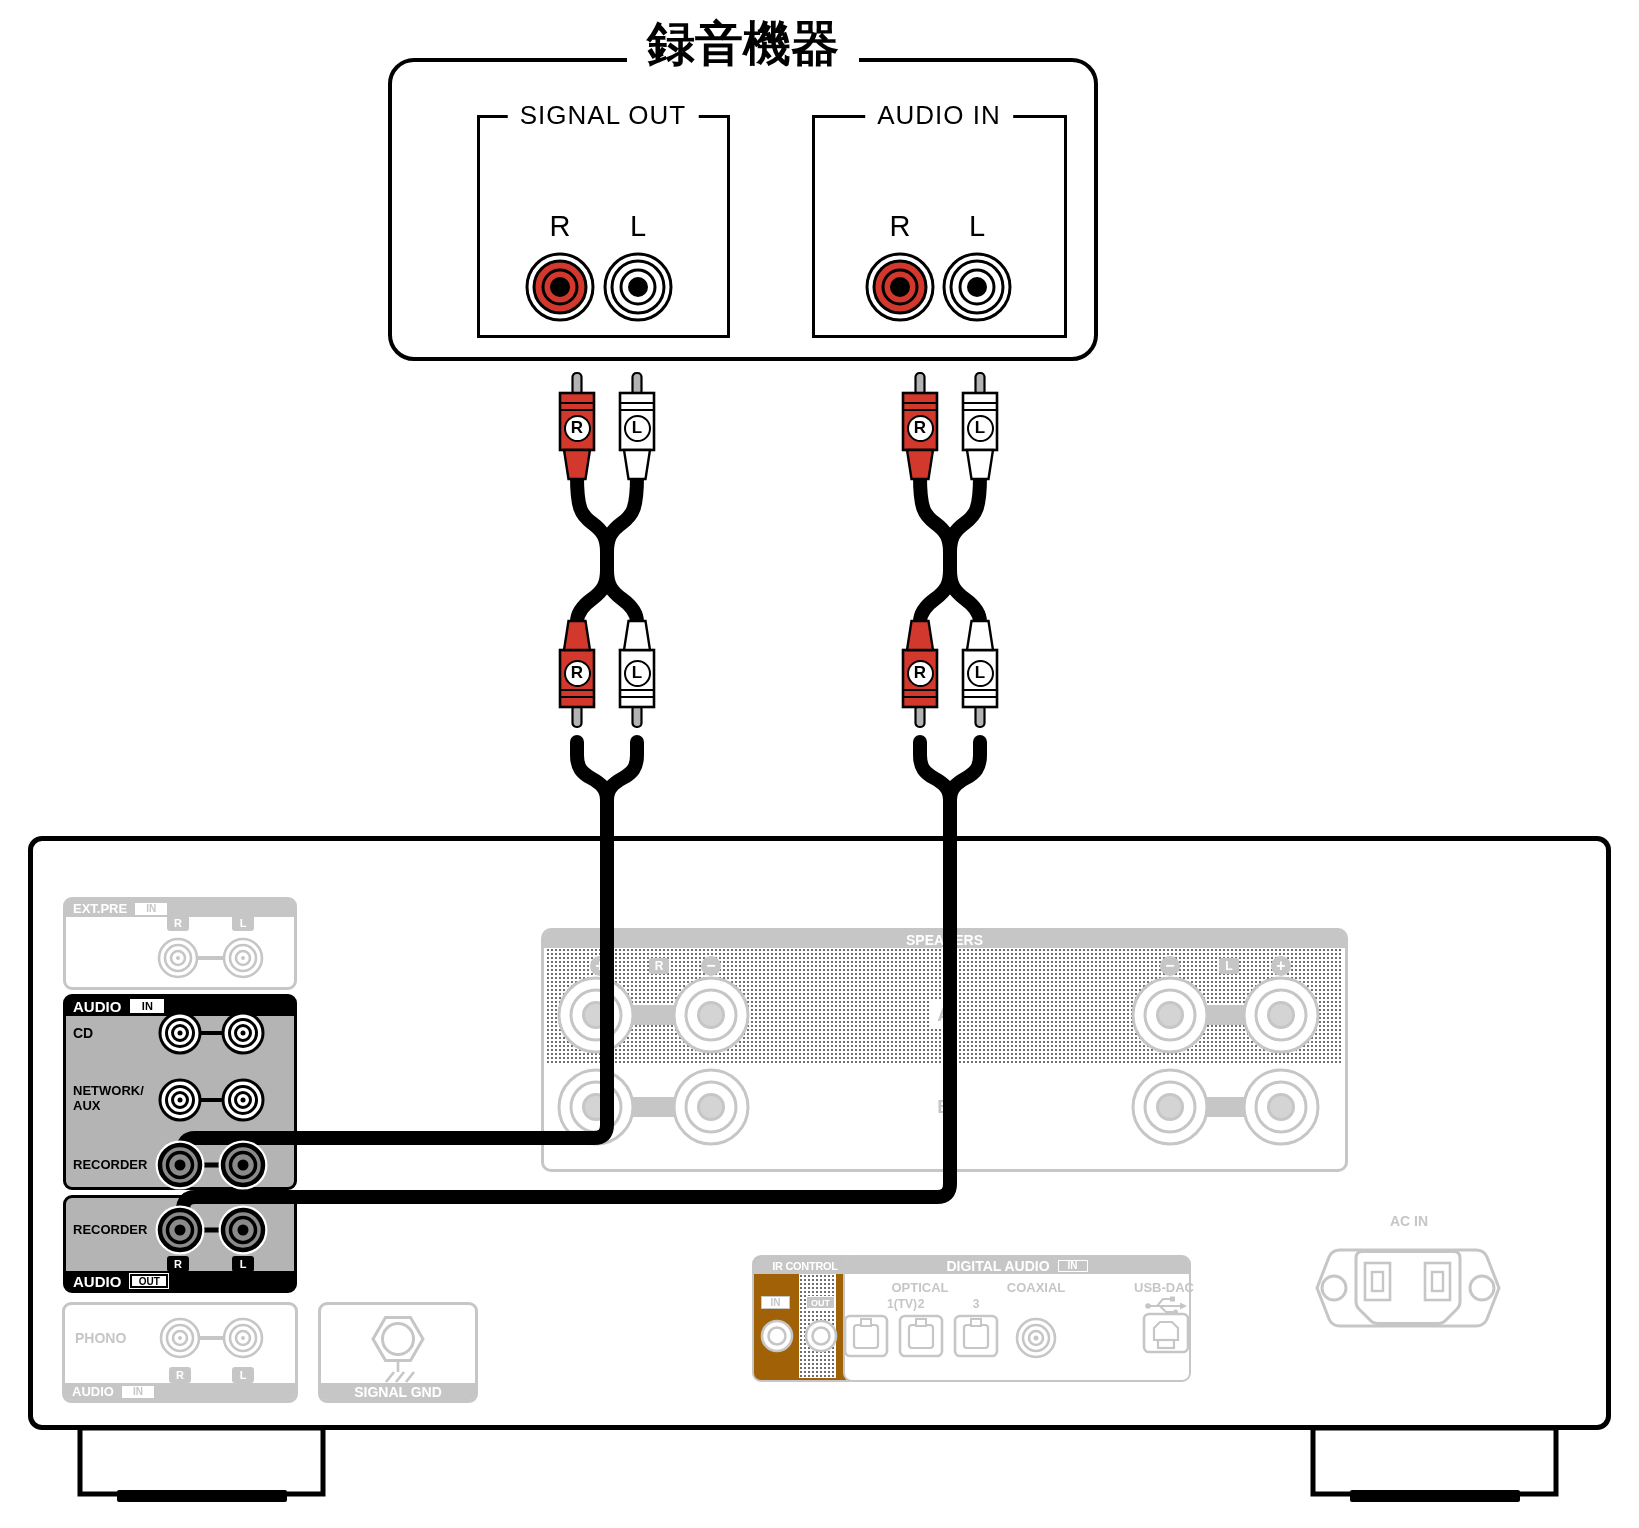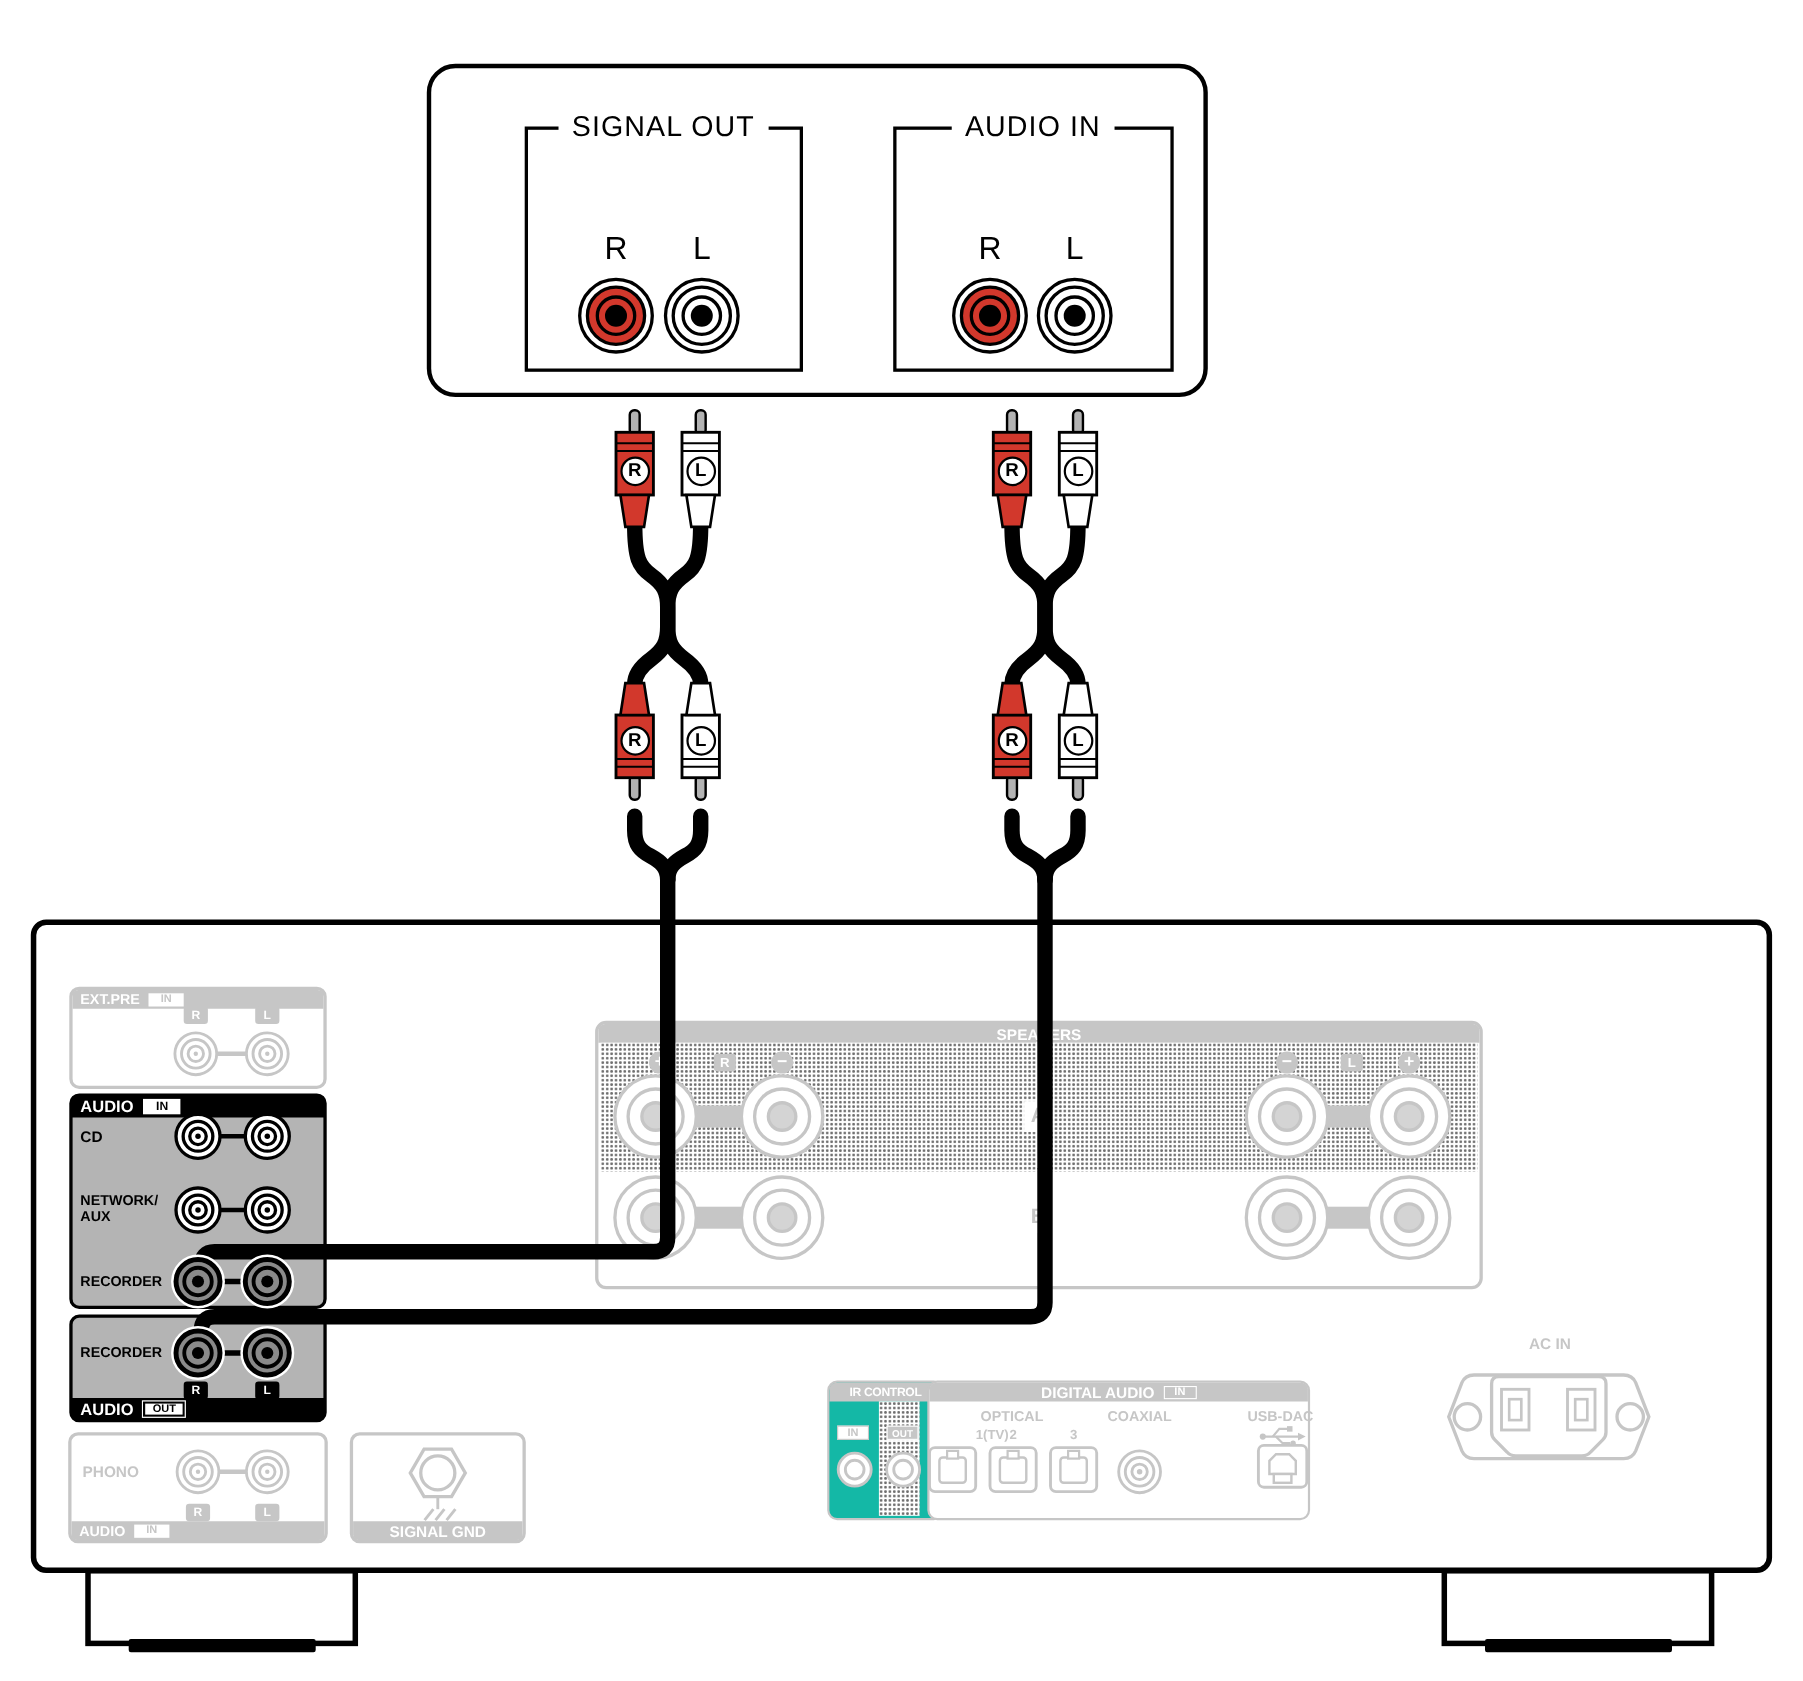--- a/index.html
+++ b/index.html
@@ -23,20 +23,21 @@
   svg{position:absolute;left:0;top:0;z-index:3;pointer-events:none;}
   .plug-red{--c:#d2382c;}
   .plug-white{--c:#ffffff;}
 </style>
 </head>
 <body>
 
 <div id="stage">
 
   <div class="abs" style="left:388px;top:58px;width:710px;height:303px;border:4px solid #000;border-radius:26px;background:#fff;"></div>
+  <div class="lbl cx" style="left:743px;top:12px;font-size:48px;font-weight:bold;background:#fff;padding:0 20px;z-index:2;">録音機器</div>
 
   <div class="abs" style="left:477px;top:115px;width:253px;height:223px;border:3px solid #000;background:#fff;"></div>
   <div class="lbl cx" style="left:603px;top:100px;font-size:26px;font-weight:normal;letter-spacing:1px;background:#fff;padding:0 12px;z-index:2;">SIGNAL OUT</div>
   <div class="lbl cx" style="left:560px;top:210px;font-size:29px;font-weight:normal;">R</div>
   <div class="lbl cx" style="left:638px;top:210px;font-size:29px;font-weight:normal;">L</div>
 
   <div class="abs" style="left:812px;top:115px;width:255px;height:223px;border:3px solid #000;background:#fff;"></div>
   <div class="lbl cx" style="left:939px;top:100px;font-size:26px;font-weight:normal;letter-spacing:1px;background:#fff;padding:0 12px;z-index:2;">AUDIO IN</div>
   <div class="lbl cx" style="left:900px;top:210px;font-size:29px;font-weight:normal;">R</div>
   <div class="lbl cx" style="left:977px;top:210px;font-size:29px;font-weight:normal;">L</div>
@@ -100,21 +101,21 @@
   <div class="rl" style="left:649px;top:958px;width:20px;height:16px;background:#c6c6c6;color:#fff;font-size:12px;z-index:1;">R</div>
   <div class="abs" style="left:701px;top:956px;width:20px;height:20px;border-radius:50%;background:#c6c6c6;color:#fff;font-weight:bold;font-size:16px;display:flex;align-items:center;justify-content:center;z-index:1;">−</div>
   <div class="abs" style="left:1160px;top:956px;width:20px;height:20px;border-radius:50%;background:#c6c6c6;color:#fff;font-weight:bold;font-size:16px;display:flex;align-items:center;justify-content:center;z-index:1;">−</div>
   <div class="rl" style="left:1219px;top:958px;width:20px;height:16px;background:#c6c6c6;color:#fff;font-size:12px;z-index:1;">L</div>
   <div class="abs" style="left:1271px;top:956px;width:20px;height:20px;border-radius:50%;background:#c6c6c6;color:#fff;font-weight:bold;font-size:16px;display:flex;align-items:center;justify-content:center;z-index:1;">+</div>
   <div class="abs" style="left:942px;top:947px;width:3px;height:115px;background:#fff;z-index:1;"></div>
   <div class="abs" style="left:943px;top:1064px;width:2px;height:100px;background:#e0e0e0;z-index:1;"></div>
   <div class="abs" style="left:931px;top:1001px;width:26px;height:28px;background:#fff;color:#c6c6c6;font-weight:bold;font-size:19px;display:flex;align-items:center;justify-content:center;z-index:1;">A</div>
   <div class="abs" style="left:931px;top:1093px;width:26px;height:28px;background:#fff;color:#c6c6c6;font-weight:bold;font-size:19px;display:flex;align-items:center;justify-content:center;z-index:1;">B</div>
 
-  <div class="abs" style="left:752px;top:1255px;width:106px;height:127px;border:2.5px solid #c6c6c6;border-radius:9px;background:#14b8a6;">
+  <div class="abs" style="left:752px;top:1255px;width:106px;height:127px;border:2.5px solid #c6c6c6;border-radius:9px;background:#a16207;">
     <div class="band" style="left:0;top:0;right:0;height:17px;background:#c6c6c6;border-radius:6px 6px 0 0;justify-content:center;">
       <span class="lbl" style="position:static;color:#fff;font-size:11px;letter-spacing:-0.3px;">IR CONTROL</span>
     </div>
     <div class="abs halftone" style="left:45px;top:17px;width:37px;bottom:2px;"></div>
   </div>
   <div class="badge" style="position:absolute;left:761px;top:1296px;width:29px;height:13px;background:#fff;border:1.5px solid #c6c6c6;color:#c6c6c6;font-size:10px;z-index:1;">IN</div>
   <div class="badge" style="position:absolute;left:806px;top:1296px;width:29px;height:13px;background:#c6c6c6;border:1.5px solid #fff;color:#fff;font-size:9px;z-index:1;">OUT</div>
 
   <div class="abs" style="left:843px;top:1255px;width:348px;height:127px;border:2.5px solid #c6c6c6;border-radius:9px;background:#fff;">
     <div class="band" style="left:0;top:0;right:0;height:17px;background:#c6c6c6;border-radius:6px 6px 0 0;justify-content:center;">

